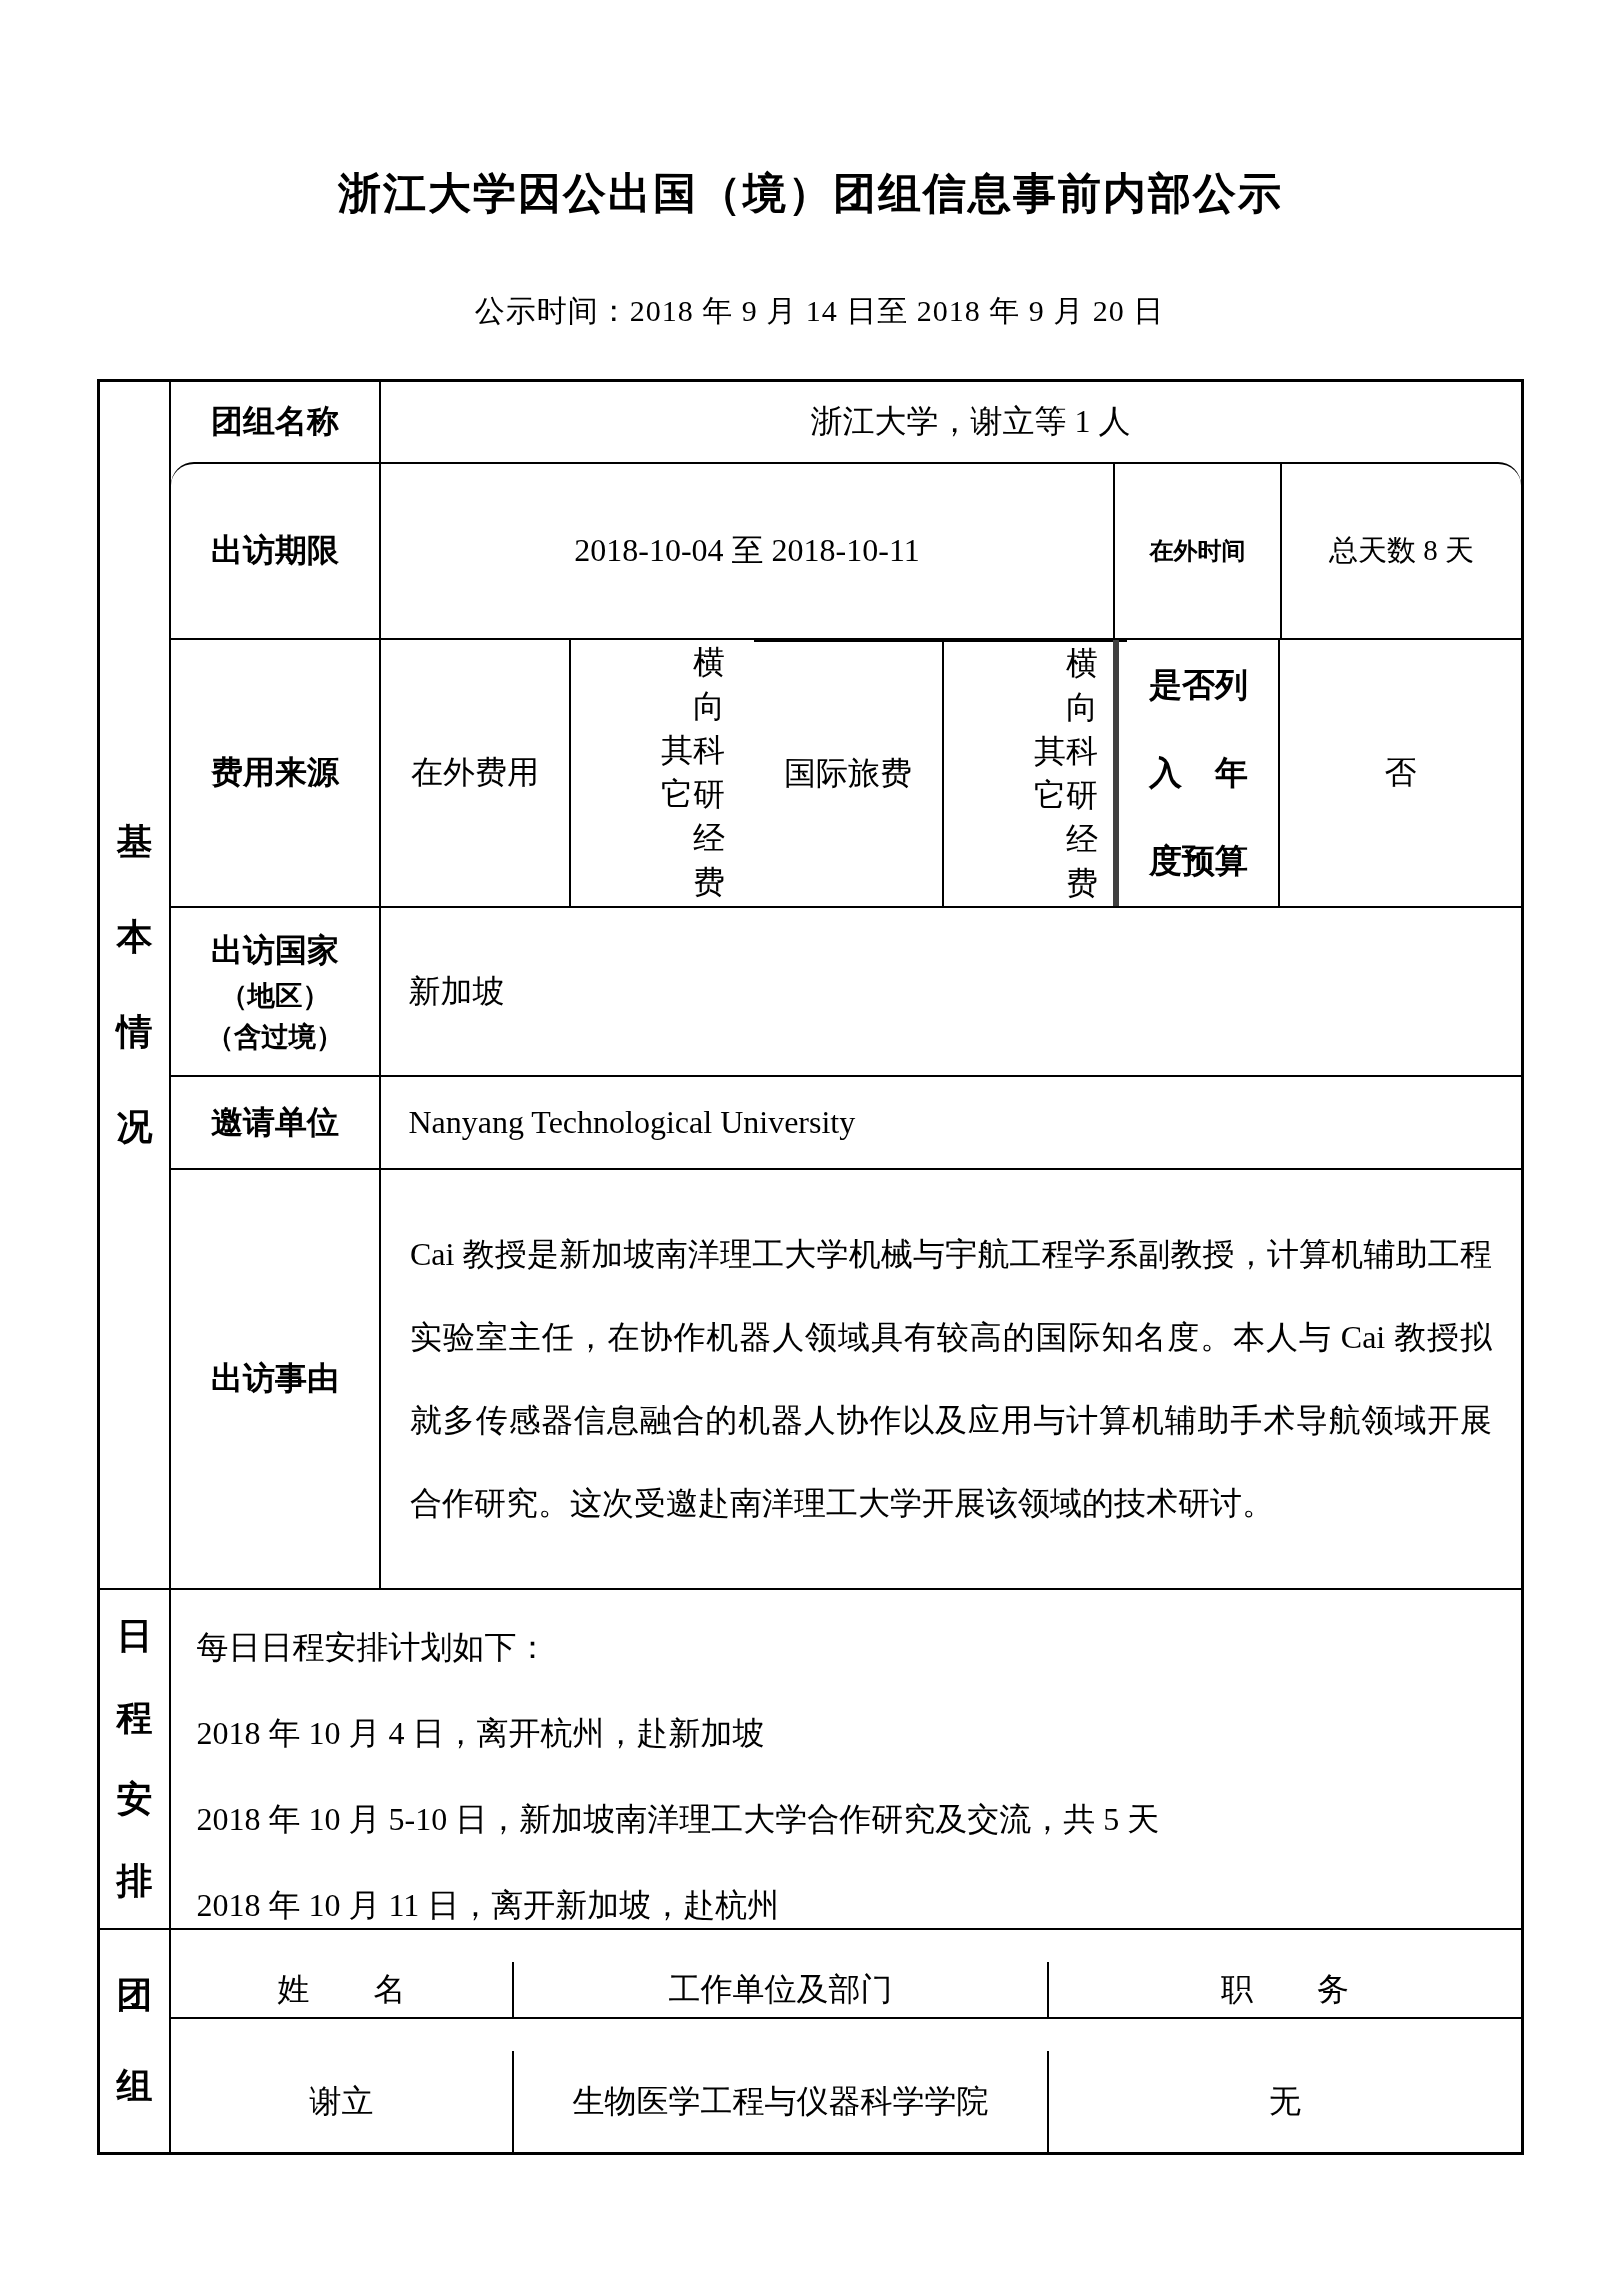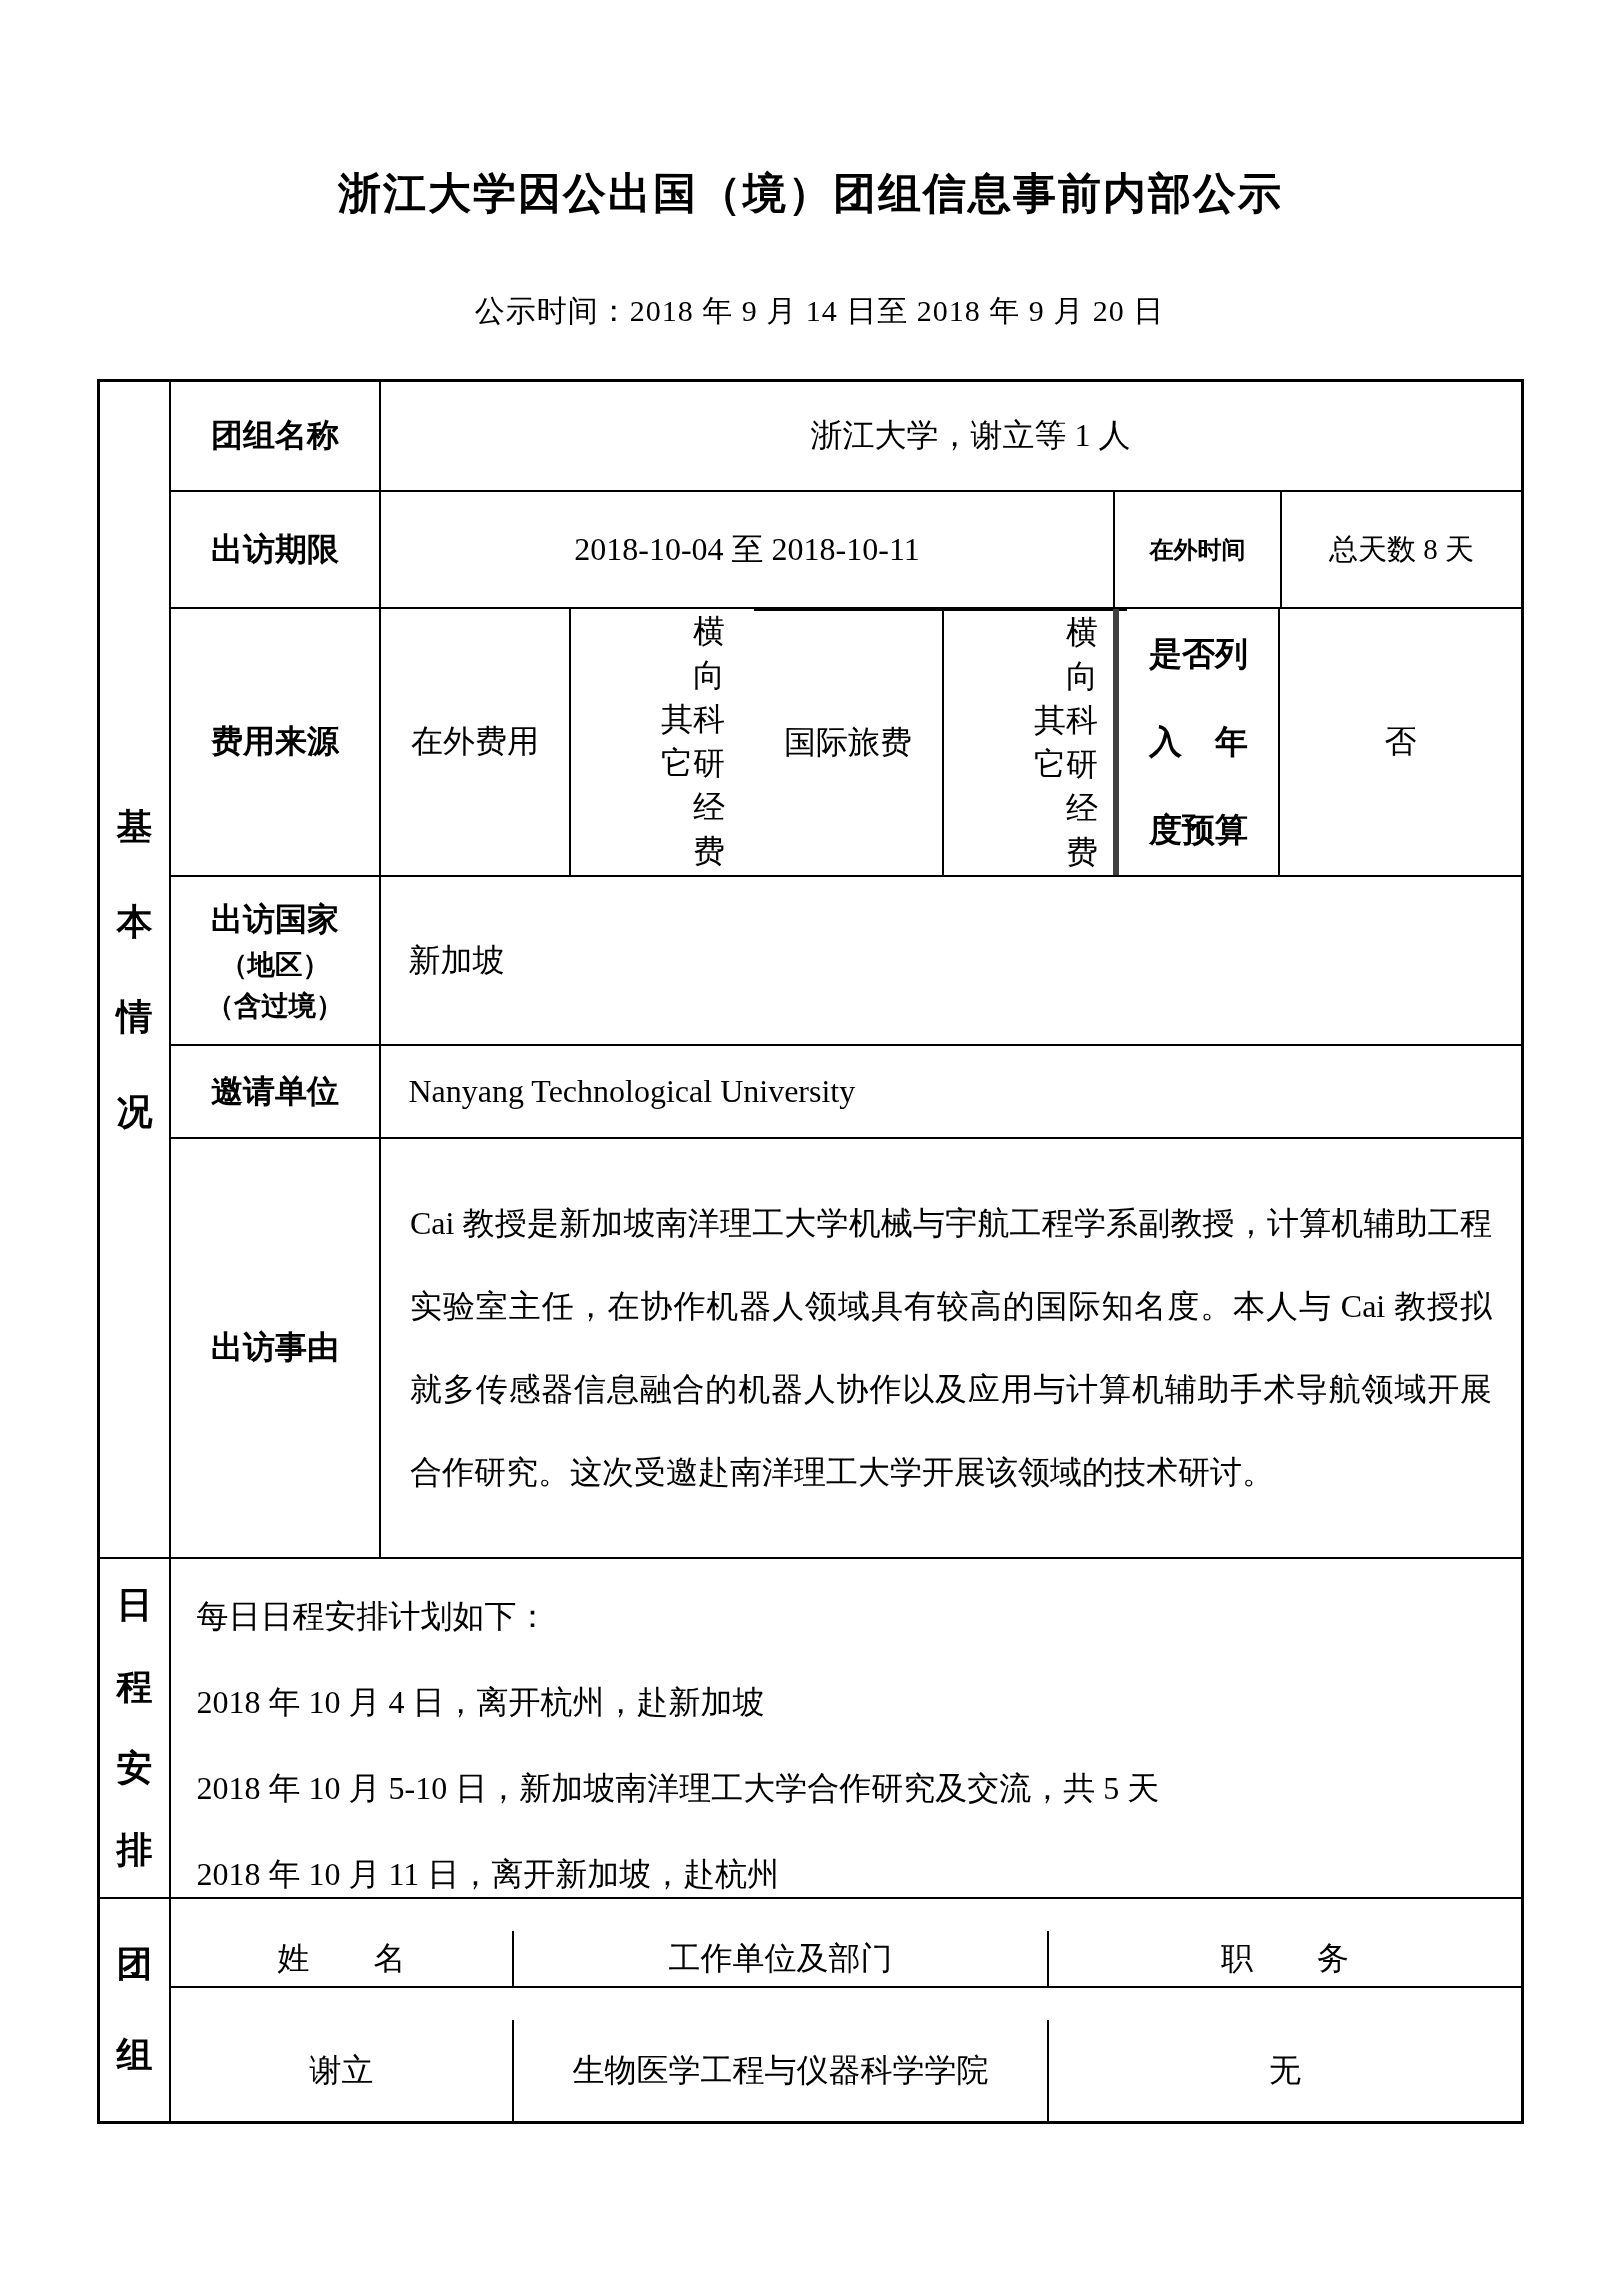--- a/index.html
+++ b/index.html
@@ -49,22 +49,22 @@
   .cell.br { border-right:2px solid #000; }
   .lab {
     width:210px; justify-content:center;
     font-family:"Liberation Sans", sans-serif;
     font-weight:bold; font-size:32px;
     flex-direction:column; text-align:center;
   }
   .val { font-size:32px; }
   .center-txt { justify-content:center; }
   .left-pad { padding-left:27.4px; }
-  .r1 { height:108px;gap:39px; }
-  .r2 { height:117px; }
+  .r1 { height:80px;gap:39px; }
+  .r2 { height:176px;border-radius:23px; }
   .r3 { height:268px; }
   .r4 { height:169px; }
   .r5 { height:93px; }
   .r6 { height:420px; }
   .w-cd { width:734px; }
   .w-e { width:167px; }
   .w-f { width:238px; flex:1; }
   .subcol { width:734px; display:flex; flex-direction:row; }
   .subrow { display:flex; flex:1; }
   .sublab { width:190px; font-size:32px; justify-content:center; }

